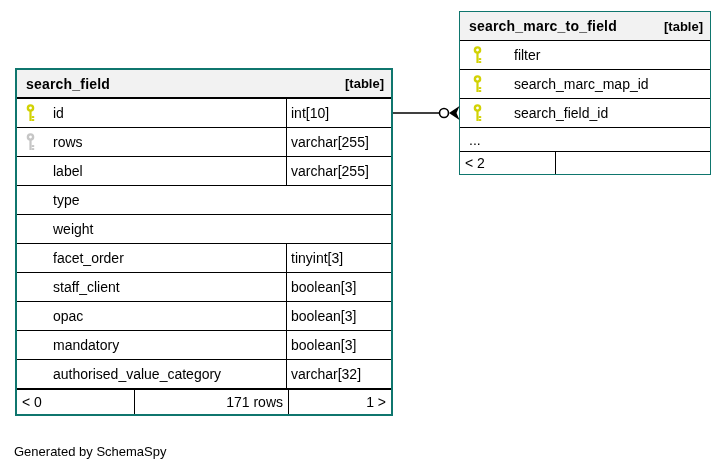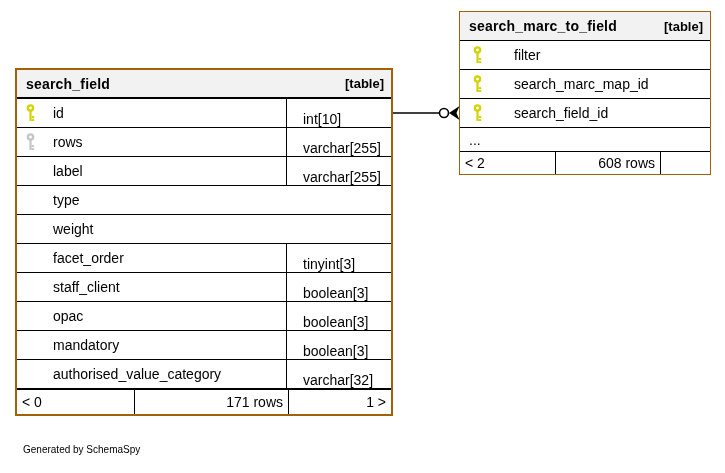--- a/index.html
+++ b/index.html
@@ -11,21 +11,21 @@
     font-family: "Liberation Sans", "DejaVu Sans", sans-serif;
     overflow: hidden;
     position: relative;
     color: #000;
   }
   * { box-sizing: border-box; }
 
   .table-box {
     position: absolute;
     background: #ffffff;
-    border: 2px solid #a16207;
+    border: 2px solid #0f766e;
   }
   #tbl-search-field { left: 15px; top: 68px; width: 378px; }
   #tbl-smtf { left: 459px; top: 11px; width: 252px; border-width: 1px; }
 
   .tbl-header {
     display: flex;
     justify-content: space-between;
     align-items: center;
     background: #f2f2f2;
     border-bottom: 2px solid #000;
@@ -61,22 +61,22 @@
     flex: none;
   }
   #tbl-smtf .key-slot { width: 34px; margin-left: 12px; }
   .cell-text { white-space: nowrap; }
 
   .col-type {
     width: 105px;
     flex: none;
     border-left: 1px solid #000;
     display: flex;
-    align-items: flex-end;
-    padding-left: 16px;
+    align-items: center;
+    padding-left: 4px;
     white-space: nowrap;
   }
 
   .ellipsis-row {
     height: 24px;
     display: flex;
     align-items: center;
     padding-left: 9px;
     border-bottom: 1px solid #000;
     font-size: 14px;
@@ -106,22 +106,21 @@
   #connector {
     position: absolute;
     left: 0; top: 0;
     pointer-events: none;
   }
 
   #generated-note {
     position: absolute;
     left: 14px;
     top: 444px;
-    font-size: 10px;
-    margin-left: 9px;
+    font-size: 13px;
   }
 </style>
 </head>
 <body>
 
 <div class="table-box" id="tbl-search-field">
   <div class="tbl-header">
     <span class="tbl-title">search_field</span>
     <span class="tbl-badge">[table]</span>
   </div>
@@ -286,21 +285,20 @@
         </svg>
       </span>
       <span class="cell-text">search_field_id</span>
     </div>
   </div>
 
   <div class="ellipsis-row">...</div>
 
   <div class="tbl-footer">
     <div class="foot-cell foot-left">&lt; 2</div>
-    <div class="foot-cell foot-mid">608 rows</div>
     <div class="foot-cell foot-right"></div>
   </div>
 </div>
 
 <svg id="connector" width="725" height="473">
   <line x1="393" y1="113" x2="439" y2="113" stroke="#000" stroke-width="1.5"></line>
   <circle cx="444" cy="113" r="4.5" fill="#ffffff" stroke="#000" stroke-width="1.6"></circle>
   <path d="M 449 113 L 459.5 106 L 456.5 113 L 459.5 120 Z" fill="#000"></path>
 </svg>
 

